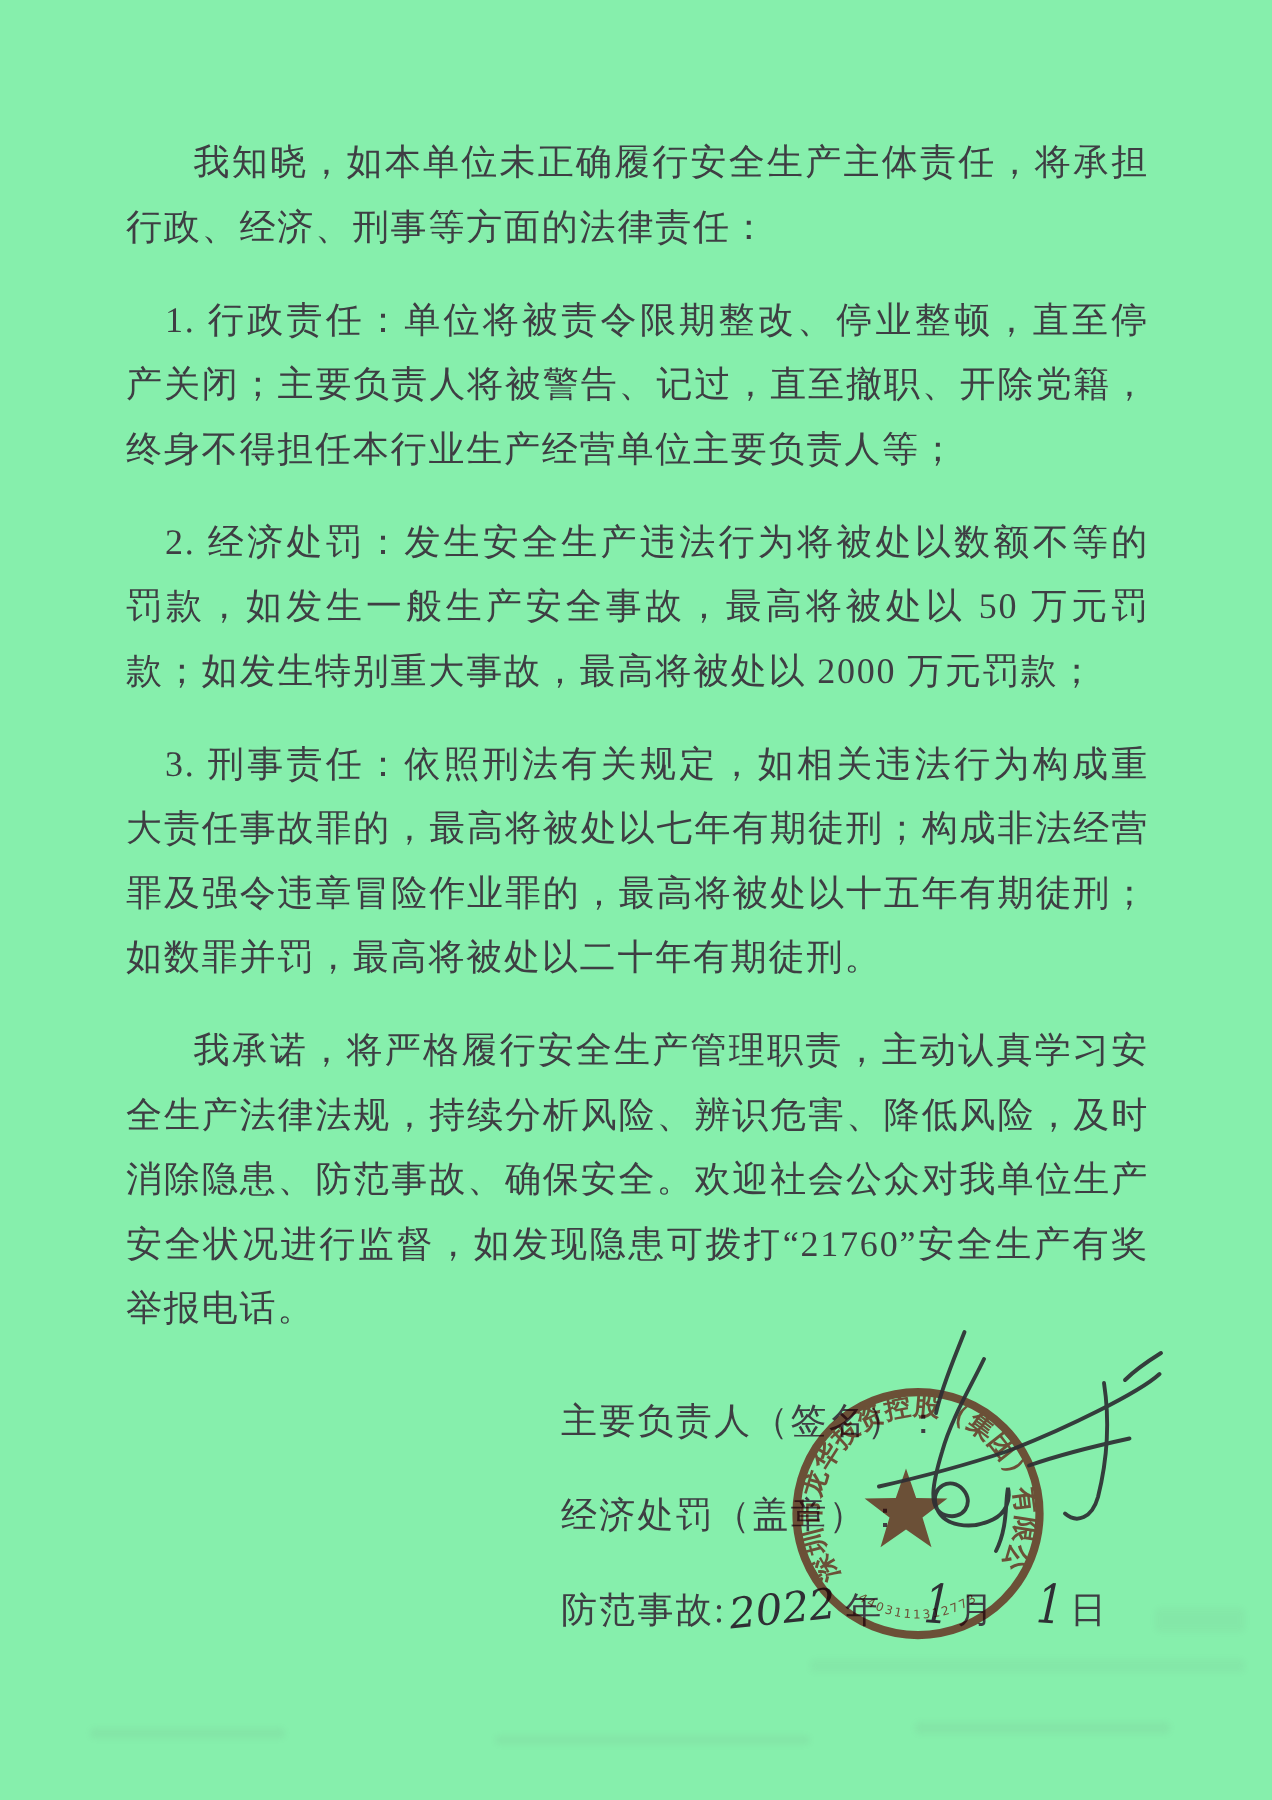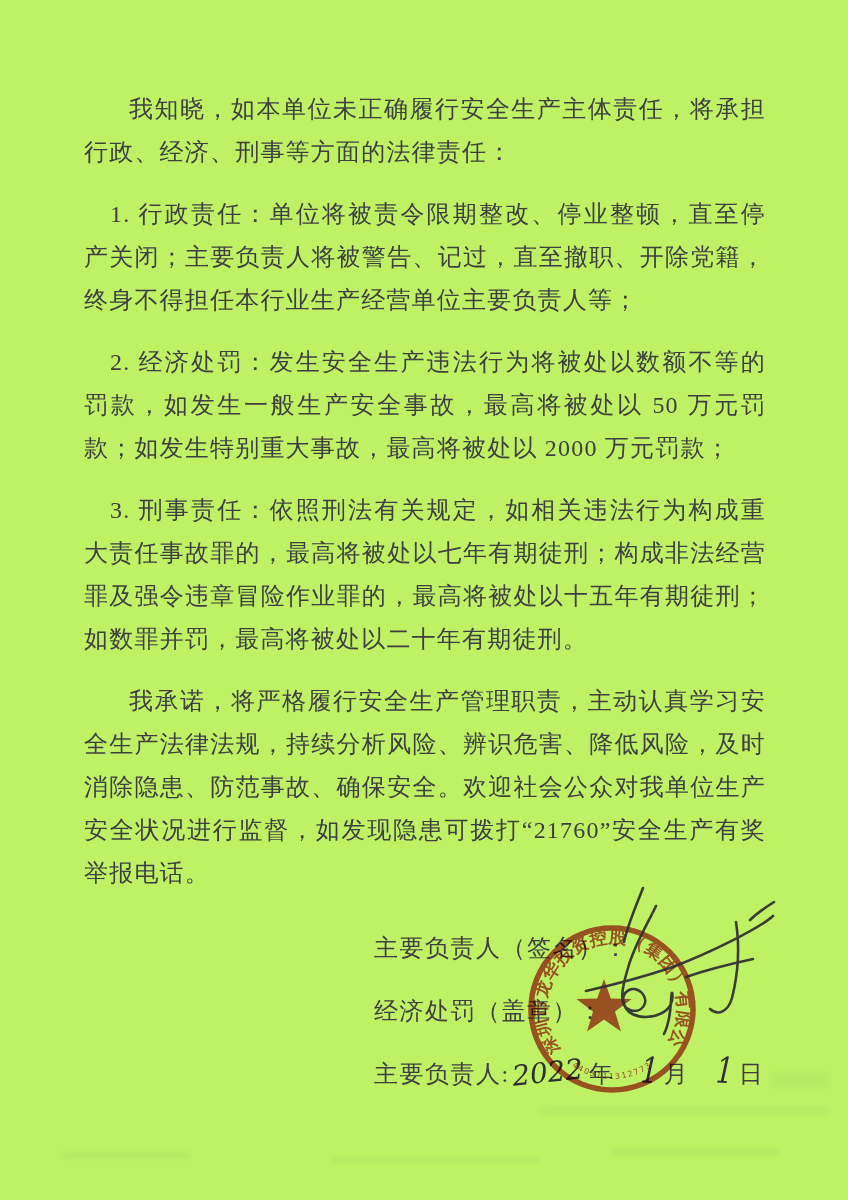--- a/index.html
+++ b/index.html
@@ -2,21 +2,21 @@
 <html><head>
 <meta charset="utf-8">
 <style>
   html,body{margin:0;padding:0;}
   body{
     width:848px;height:1200px;position:relative;overflow:hidden;
     background:#fdfdfc;
     font-family:"Liberation Serif","DejaVu Serif",serif;
     color:#3e3e43;
   }
-  .page{position:absolute;inset:0;background:#bef264;}
+  .page{position:absolute;inset:0;background:#86efac;}
   .body-text{position:absolute;left:84px;top:88px;width:682px;}
   p.para{
     font-size:24px;line-height:43px;letter-spacing:1.2px;
     margin:0 0 19px 0;text-align:justify;text-align-last:left;
     text-indent:45px;font-weight:400;
   }
   p.para.numbered{text-indent:26px;}
   .sig-block{position:absolute;left:374px;top:932px;font-size:24px;letter-spacing:1.5px;text-align:right;}
   .sig-row{height:63px;line-height:33px;white-space:nowrap;display:flex;align-items:flex-start;}
   .hand{font-family:"DejaVu Serif",serif;font-style:italic;display:inline-block;color:#2f2f34;}
@@ -45,21 +45,21 @@
   </div>
 
   <div class="sig-block">
     <div class="sig-row">
       <span>主要负责人（签名）：</span>
     </div>
     <div class="sig-row">
       <span>经济处罚（盖章）：</span>
     </div>
     <div class="sig-row">
-      <span>主要负责人:</span>
+      <span>防范事故:</span>
       <span class="hand hand-year">2022</span>
       <span>年</span>
       <span class="hand hand-one">1</span>
       <span>月</span>
       <span class="hand hand-one">1</span>
       <span>日</span>
     </div>
   </div>
 
   <svg class="seal-svg" viewBox="0 0 180 180" aria-hidden="true">

